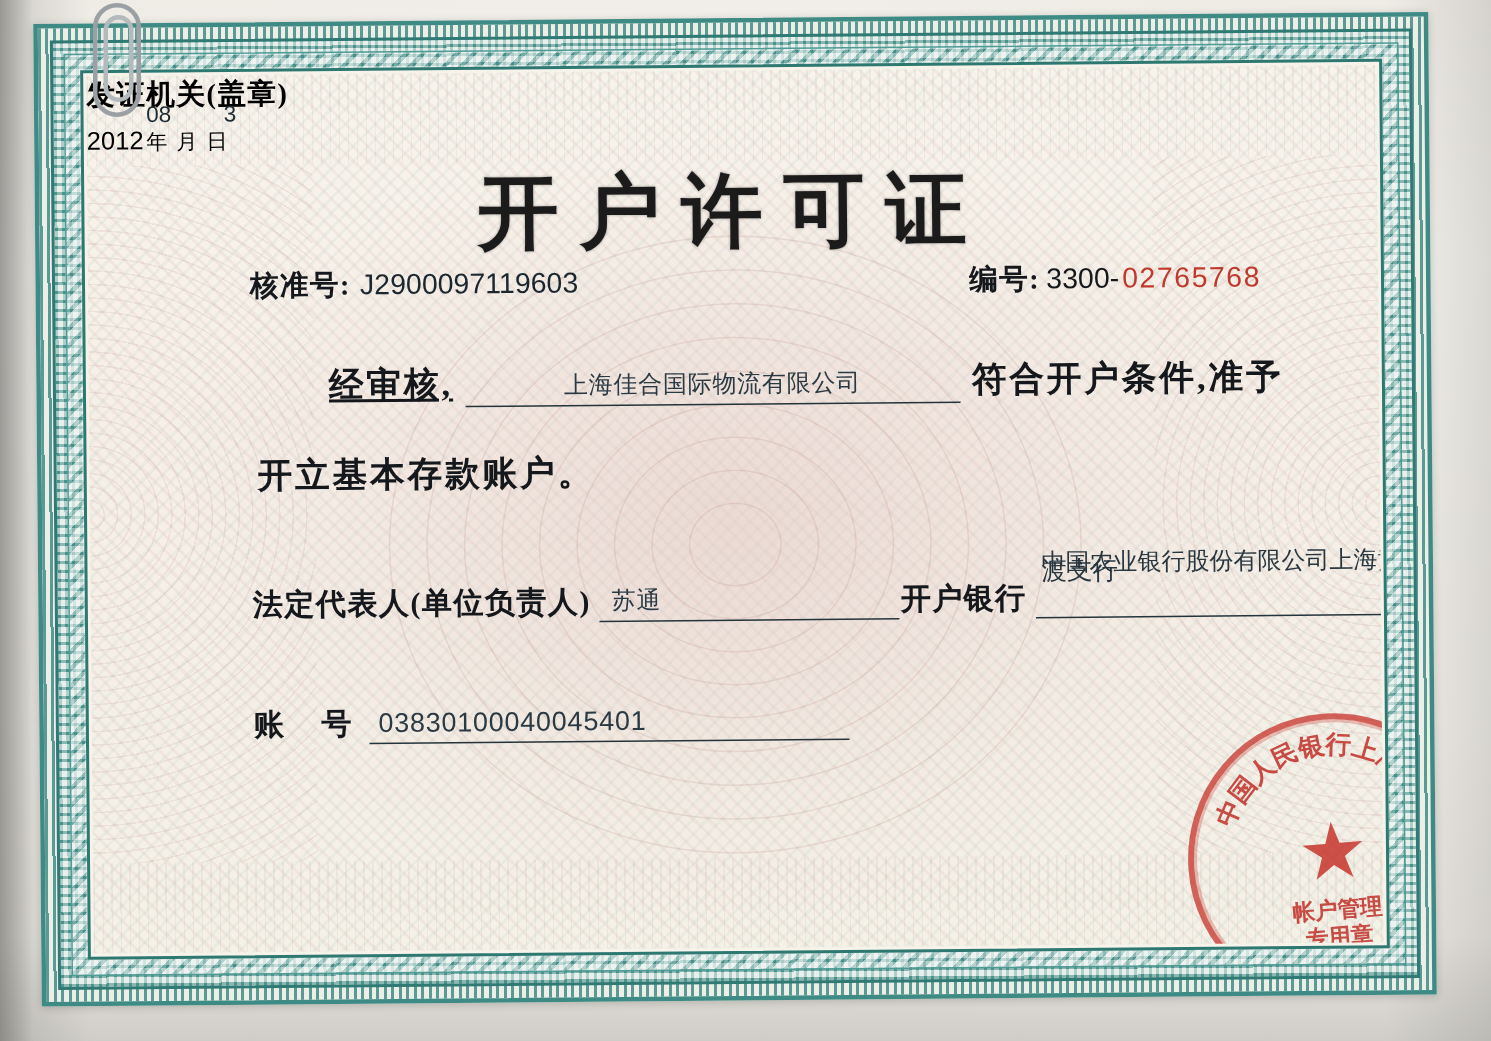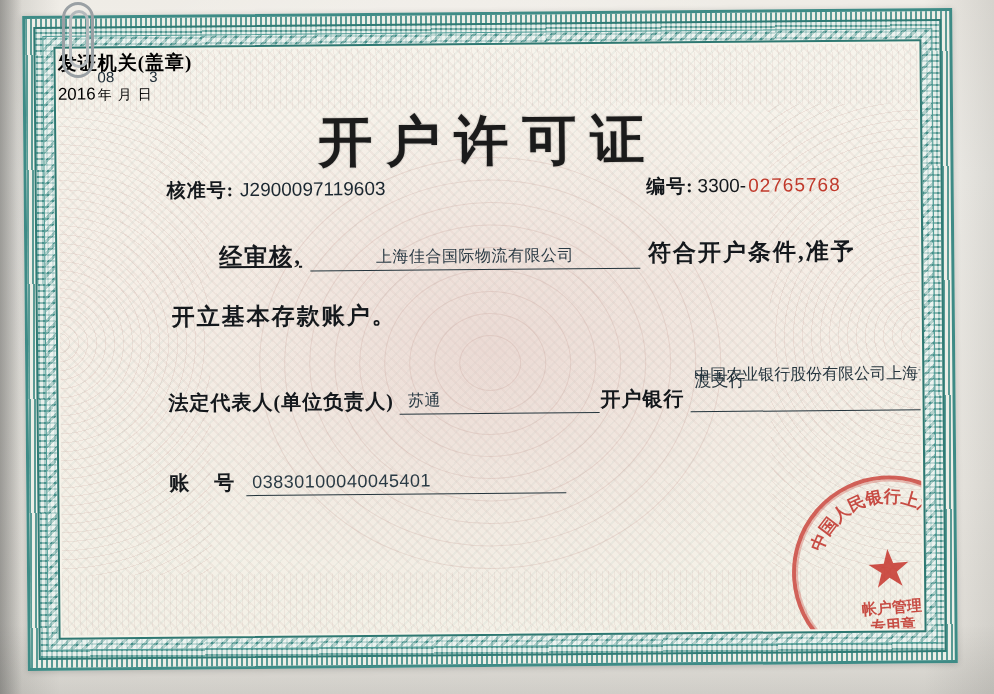--- a/index.html
+++ b/index.html
@@ -495,21 +495,21 @@
         <div class="row acctrow">
           <span class="label">账  号</span>
           <span class="blank">
             <span class="fill">03830100040045401</span>
           </span>
         </div>
 
         <div class="issuer">
           <div class="line1">发证机关(盖章)</div>
           <div class="dateline">
-            <span class="num">2016</span>
+            <span class="num">2012</span>
             <span class="date-grid">
               <span class="date-top">
                 <span>08</span>
                 <span>3</span>
               </span>
               <span class="sep">
                 <span>年</span><span>月</span><span>日</span>
               </span>
             </span>
           </div>

